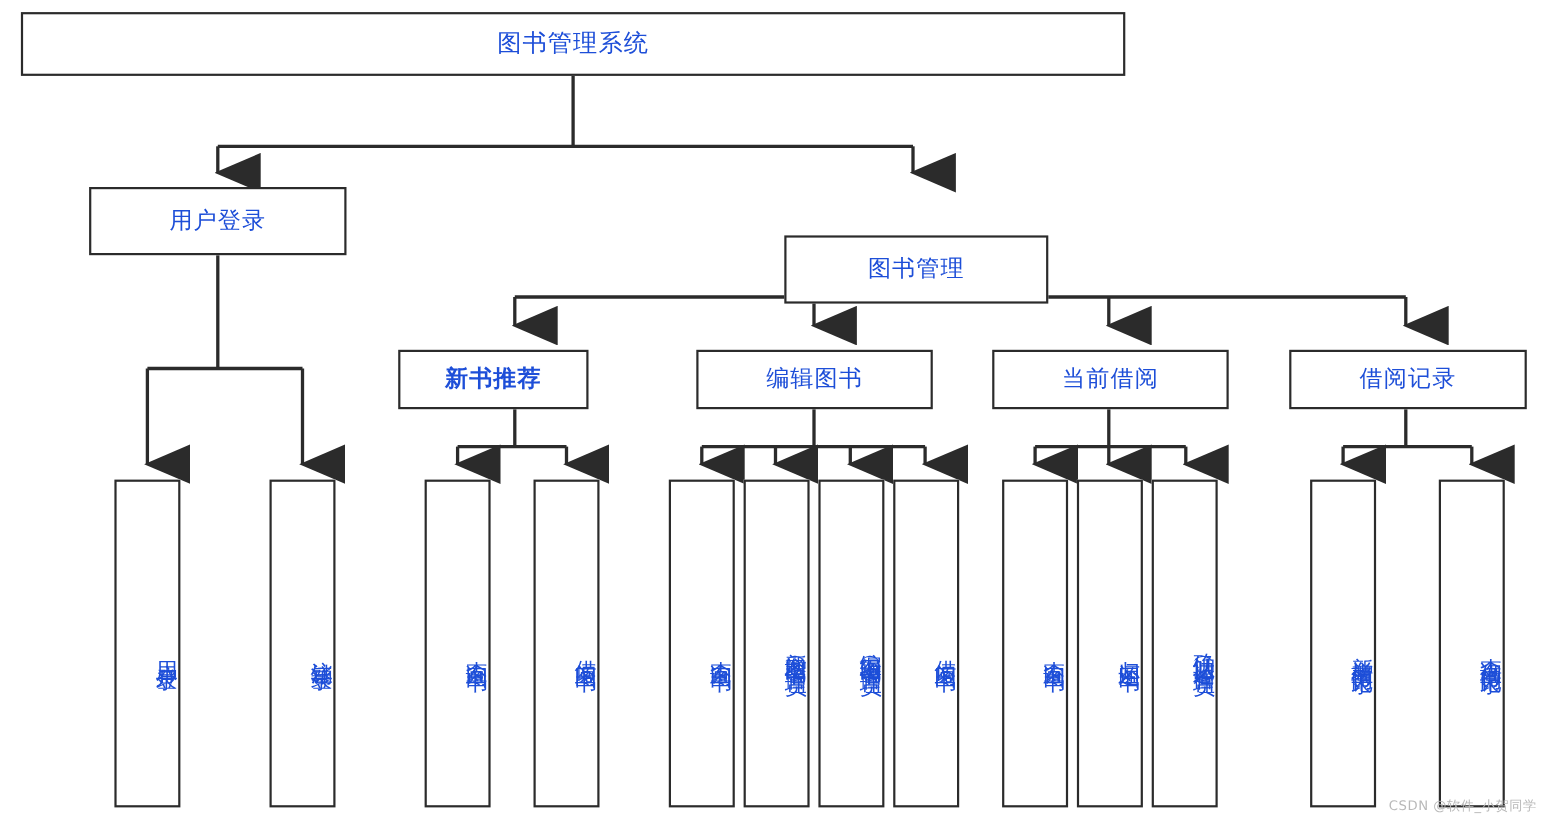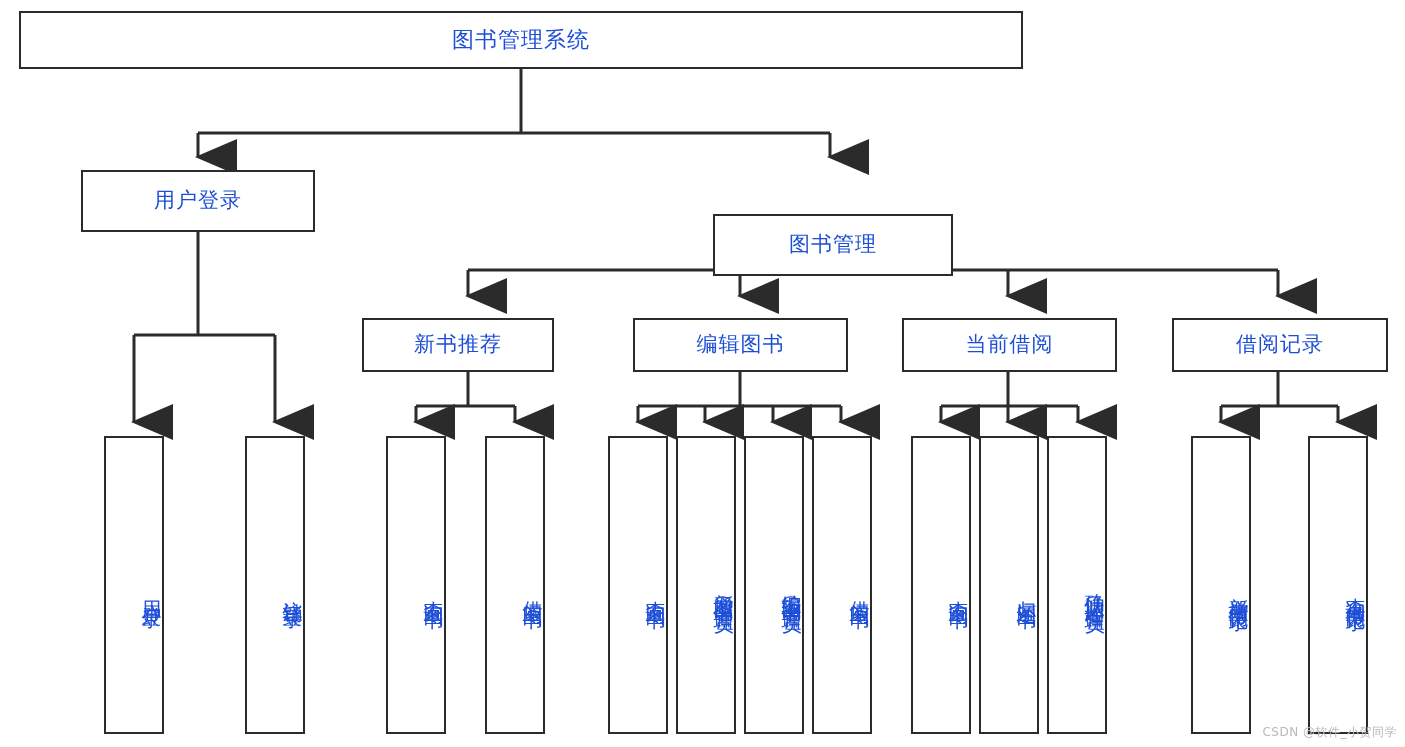--- a/index.html
+++ b/index.html
@@ -120,21 +120,21 @@
       <path d="M 1221 406 L 1221 422" marker-end="url(#arrow)"></path>
       <path d="M 1338 406 L 1338 422" marker-end="url(#arrow)"></path>
     </g>
   </svg>
 
   <div class="node horiz root" style="left:19px; top:11px; width:1004px; height:58px;">图书管理系统</div>
 
   <div class="node horiz" style="left:81px; top:170px; width:234px; height:62px;">用户登录</div>
   <div class="node horiz" style="left:713px; top:170px; width:240px; height:62px;margin-top:44px;">图书管理</div>
 
-  <div class="node horiz" style="left:362px; top:318px; width:192px; height:54px;">新书推荐</div>
+  <div class="node horiz" style="left:362px; top:318px; width:173px; height:54px;font-weight:bold;">新书推荐</div>
   <div class="node horiz" style="left:633px; top:318px; width:215px; height:54px;">编辑图书</div>
   <div class="node horiz" style="left:902px; top:318px; width:215px; height:54px;">当前借阅</div>
   <div class="node horiz" style="left:1172px; top:318px; width:216px; height:54px;">借阅记录</div>
 
   <div class="node vert" style="left:104px; top:436px; width:60px; height:298px;">用户登录</div>
   <div class="node vert" style="left:245px; top:436px; width:60px; height:298px;">注销登录</div>
 
   <div class="node vert" style="left:386px; top:436px; width:60px; height:298px;">查询图书</div>
   <div class="node vert" style="left:485px; top:436px; width:60px; height:298px;">借阅图书</div>
 

